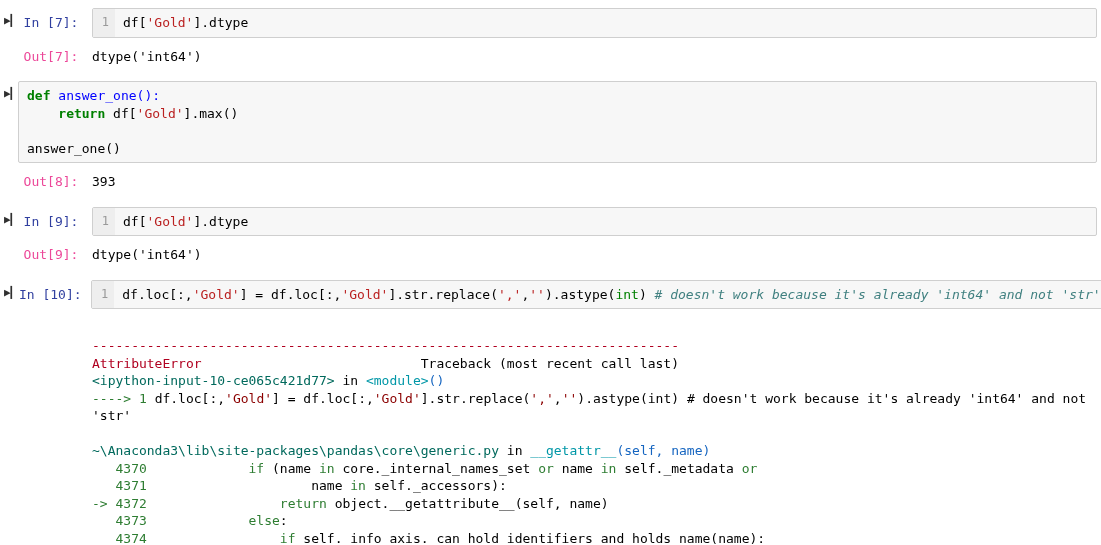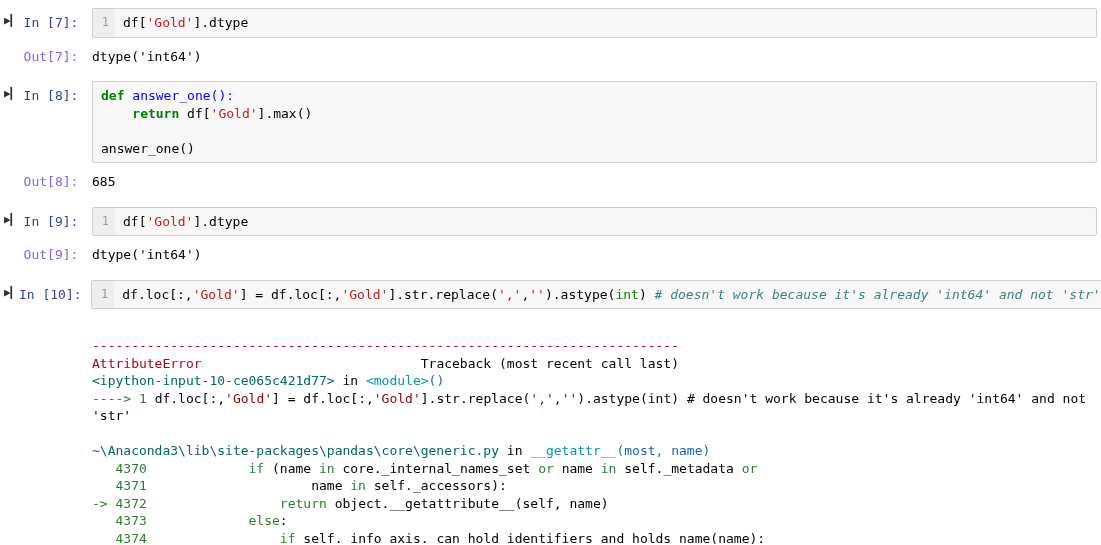--- a/index.html
+++ b/index.html
@@ -22,21 +22,21 @@
     user-select: none;
   }
   .prompt {
     width: 74px;
     text-align: center;
     padding: 6px 8px 6px 0;
     font-family: inherit;
     flex-shrink: 0;
   }
   .prompt-in { color: #303F9F; }
-  .prompt-out { color: #8b5cf6; }
+  .prompt-out { color: #ec4899; }
   .input-area {
     flex: 1;
     border: 1px solid #cfcfcf;
     border-radius: 2px;
     background: #f7f7f7;
     display: flex;
   }
   .gutter {
     background: #eeeeee;
     color: #999;
@@ -87,33 +87,32 @@
 </div>
 
 <div class="cell">
   <div class="run-indicator"></div>
   <div class="prompt prompt-out">Out[7]:</div>
   <div class="output-area">dtype('int64')</div>
 </div>
 
 <div class="cell" style="margin-top:10px;">
   <div class="run-indicator">▶▎</div>
-  <div class="prompt prompt-in">In [8]:</div>
   <div class="input-area">
     <div class="code"><span class="s-kw">def</span><span class="s-def"> answer_one():</span>
 <span>    </span><span class="s-kw">return</span><span> df[</span><span class="s-str">'Gold'</span><span>].max()</span>
 <span></span>
 <span>answer_one()</span></div>
   </div>
 </div>
 
 <div class="cell">
   <div class="run-indicator"></div>
   <div class="prompt prompt-out">Out[8]:</div>
-  <div class="output-area">685</div>
+  <div class="output-area">393</div>
 </div>
 
 <div class="cell" style="margin-top:10px;">
   <div class="run-indicator">▶▎</div>
   <div class="prompt prompt-in">In [9]:</div>
   <div class="input-area">
     <div class="gutter">1</div>
     <div class="code"><span>df[</span><span class="s-str">'Gold'</span><span>].dtype</span></div>
   </div>
 </div>
@@ -135,21 +134,21 @@
 
 <div class="cell">
   <div class="run-indicator"></div>
   <div class="prompt"></div>
   <div class="output-area tb">
 <span class="dashline">---------------------------------------------------------------------------</span>
 <span class="err">AttributeError</span><span>                            Traceback (most recent call last)</span>
 <span class="teal">&lt;ipython-input-10-ce065c421d77&gt;</span><span> in </span><span class="cyan">&lt;module&gt;</span><span class="blue">()</span>
 <span class="arrow">----&gt; 1 </span><span>df.loc[:,</span><span class="darkred">'Gold'</span><span>] = df.loc[:,</span><span class="darkred">'Gold'</span><span>].str.replace(</span><span class="darkred">','</span><span>,</span><span class="darkred">''</span><span>).astype(int) # doesn't work because it's already 'int64' and not 'str'</span>
 
-<span class="teal">~\Anaconda3\lib\site-packages\pandas\core\generic.py</span><span> in </span><span class="cyan">__getattr__</span><span class="blue">(most, name)</span>
+<span class="teal">~\Anaconda3\lib\site-packages\pandas\core\generic.py</span><span> in </span><span class="cyan">__getattr__</span><span class="blue">(self, name)</span>
 <span class="green">   4370 </span><span>            </span><span class="green">if</span><span> (name </span><span class="green">in</span><span> core._internal_names_set </span><span class="green">or</span><span> name </span><span class="green">in</span><span> self._metadata </span><span class="green">or</span>
 <span class="green">   4371 </span><span>                    name </span><span class="green">in</span><span> self._accessors):</span>
 <span class="arrow">-&gt; 4372 </span><span>                </span><span class="green">return</span><span> object.__getattribute__(self, name)</span>
 <span class="green">   4373 </span><span>            </span><span class="green">else</span><span>:</span>
 <span class="green">   4374 </span><span>                </span><span class="green">if</span><span> self._info_axis._can_hold_identifiers_and_holds_name(name):</span>
 
 </div>
 </div>
 
 </body></html>

